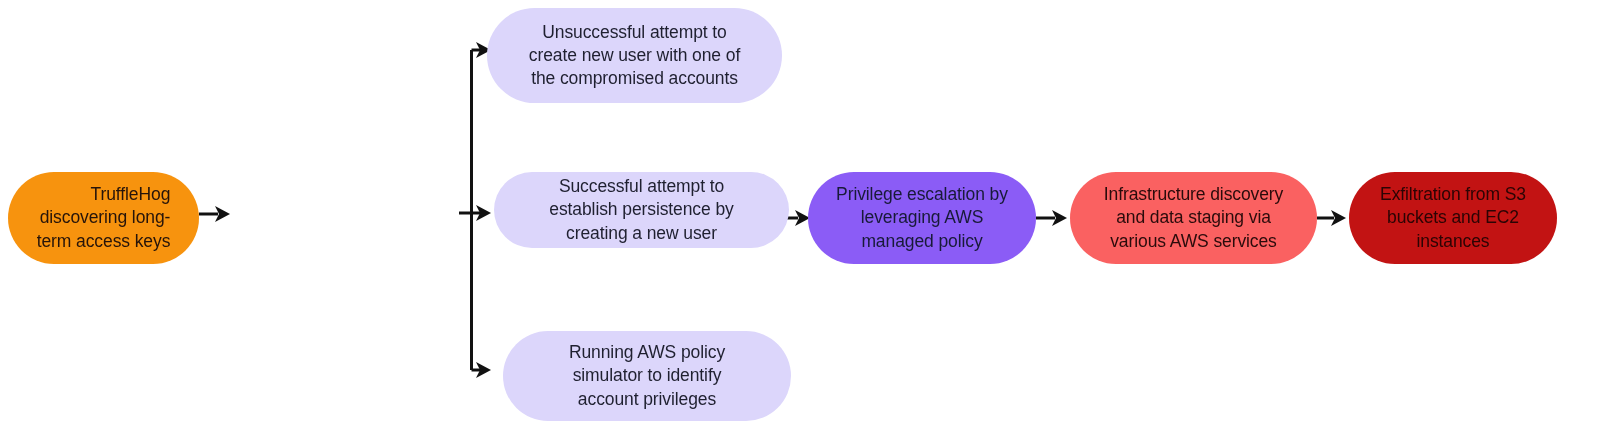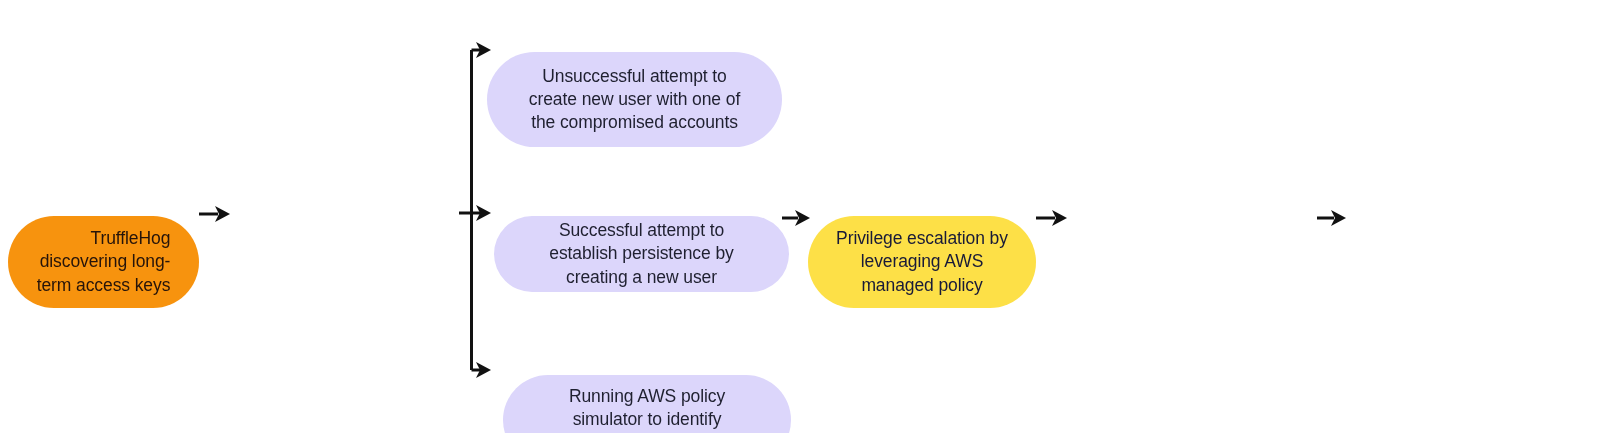--- a/index.html
+++ b/index.html
@@ -28,27 +28,26 @@
     align-items: center;
     justify-content: center;
     text-align: center;
     border-radius: 48px;
     padding: 4px 14px;
     font-size: 17.5px;
     line-height: 1.32;
     letter-spacing: -0.1px;
     font-weight: 400;
     white-space: pre-line;
-    margin-top: 44px;
   }
 
   
   .n-orange   { background: #F7930E; color: #26140a; }
   .n-lavender { background: #DCD6FB; color: #1f2030; }
-  .n-violet   { background: #fde047; color: #181a38; }
+  .n-violet   { background: #8b5cf6; color: #181a38; }
   .n-salmon   { background: #FA6161; color: #2a0b0b; }
   .n-darkred  { background: #C21313; color: #2b0404; }
 
   
   #node-trufflehog      { left: 8px;    top: 172px; width: 191px; height: 92px; text-align: right; }
   #node-valid-accounts  { left: 231px;  top: 172px; width: 228px; height: 92px; }
 
   #node-unsuccessful    { left: 487px;  top: 8px;   width: 295px; height: 95px; }
   #node-successful      { left: 494px;  top: 172px; width: 295px; height: 76px; }
   #node-simulator       { left: 503px;  top: 331px; width: 288px; height: 90px; }
@@ -129,15 +128,21 @@
 creating a new user</div>
 
   <div class="node n-lavender" id="node-simulator">Running AWS policy
 simulator to identify
 account privileges</div>
 
   <div class="node n-violet" id="node-privesc">Privilege escalation by
 leveraging AWS
 managed policy</div>
 
+  <div class="node n-salmon" id="node-infra-discovery">Infrastructure discovery
+and data staging via
+various AWS services</div>
 
+  <div class="node n-darkred" id="node-exfiltration">Exfiltration from S3
+buckets and EC2
+instances</div>
 
 </div>
 
 </body></html>

